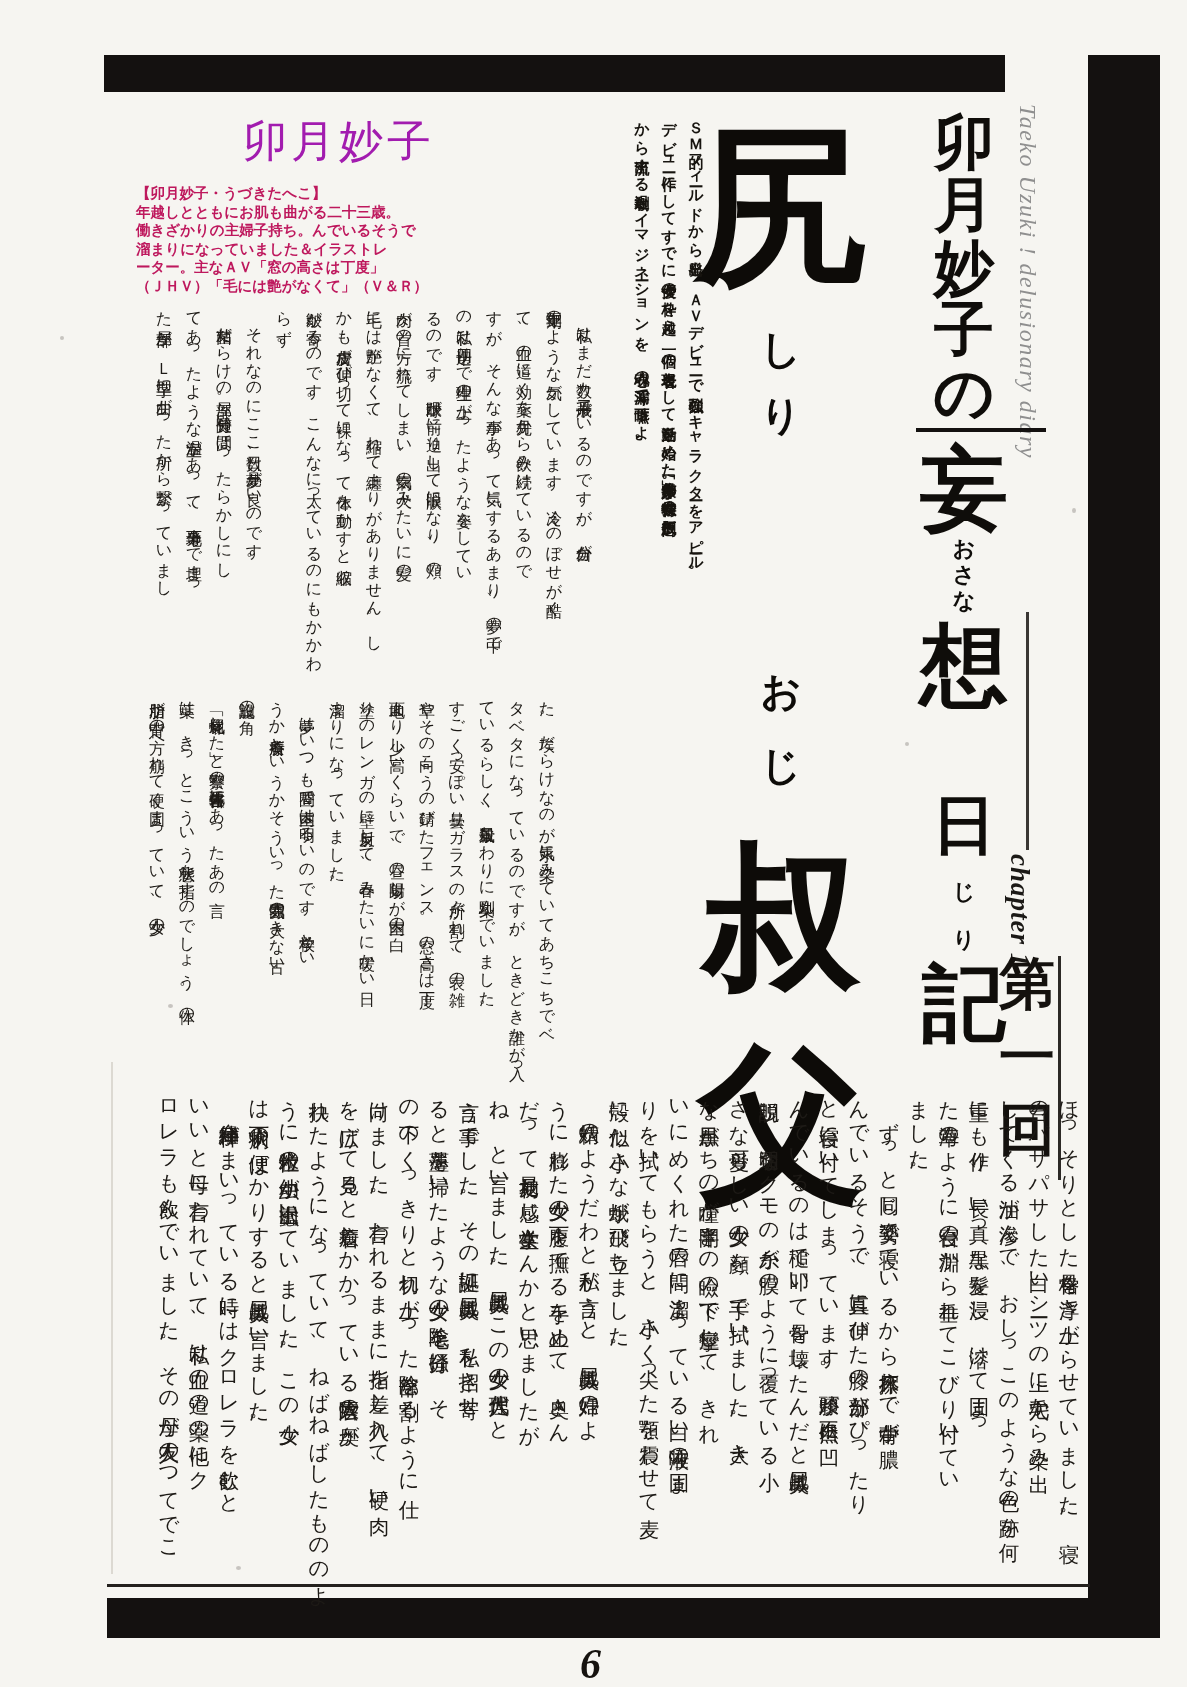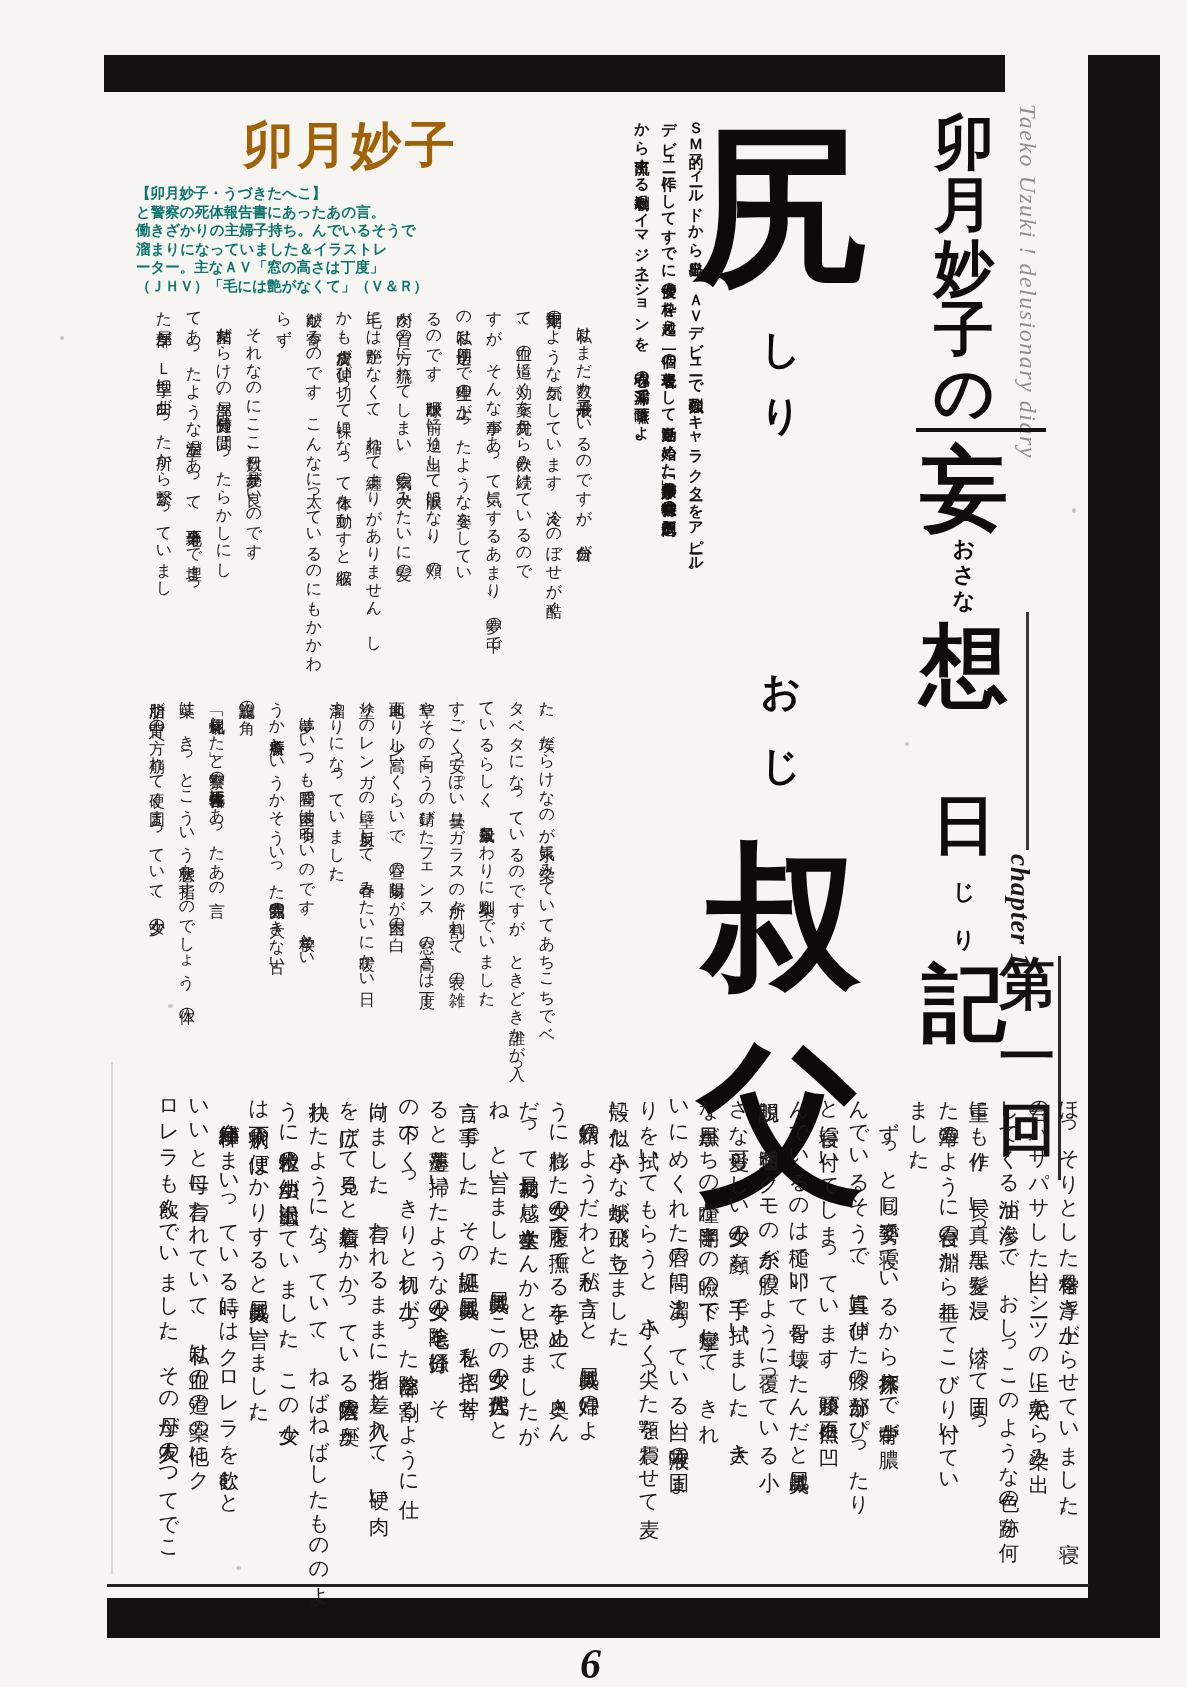--- a/index.html
+++ b/index.html
@@ -8,24 +8,24 @@
   
   .bar{position:absolute;background:#141110;}
   .bar-top{left:104px;top:55px;width:901px;height:37px;}
   .bar-right{left:1088px;top:55px;width:72px;height:1583px;}
   .bar-bottom{left:107px;top:1598px;width:983px;height:40px;}
   .rule-bottom{position:absolute;left:107px;top:1584px;width:983px;height:3px;background:#23201d;}
   .crease{position:absolute;left:111px;top:1062px;width:2px;height:512px;background:#dcd9d2;}
   
   .page-num{position:absolute;left:580px;top:1640px;font:italic 700 42px "Liberation Serif","DejaVu Serif",serif;color:#16130f;}
   
-  .profile-name{position:absolute;left:243px;top:112px;font-weight:700;font-size:50px;letter-spacing:4px;color:#a16207;}
+  .profile-name{position:absolute;left:243px;top:112px;font-weight:400;font-size:44px;letter-spacing:4px;color:#a21caf;}
   .profile-bio{position:absolute;left:136px;top:184px;width:310px;
       font-family:"Liberation Sans","DejaVu Sans",sans-serif;font-weight:600;
-      font-size:14.5px;line-height:18.6px;color:#0f766e;}
+      font-size:14.5px;line-height:18.6px;color:#be185d;}
   
   .intro{position:absolute;left:626px;top:112px;width:84px;height:980px;writing-mode:vertical-rl;
       font-family:"Liberation Sans","DejaVu Sans",sans-serif;font-weight:700;font-size:15px;color:#17140f;}
   .intro > div{line-height:27px;white-space:nowrap;letter-spacing:.5px;}
   
   .vb{position:absolute;writing-mode:vertical-rl;color:#1d1a16;}
   .vb > div{white-space:nowrap;}
   #block1{left:147px;top:300px;width:452px;height:374px;font-size:16px;}
   #block1 > div{line-height:30px;}
   #block2{left:140px;top:690px;width:422px;height:380px;font-size:16px;}
@@ -115,21 +115,21 @@
     <div class="mt-kana k-ri">り</div>
     <div class="mt-kana k-o">お</div>
     <div class="mt-kana k-ji">じ</div>
     <div class="mt-big2">叔</div>
     <div class="mt-big3">父</div>
   </div>
 
   <div class="profile-name">卯月妙子</div>
   <div class="profile-bio">
       <div>【卯月妙子・うづきたへこ】</div>
-      <div>と警察の死体報告書にあったあの言。</div>
+      <div>年越しとともにお肌も曲がる二十三歳。</div>
       <div>働きざかりの主婦子持ち。んでいるそうで</div>
       <div>溜まりになっていました＆イラストレ</div>
       <div>ーター。主なＡＶ「窓の高さは丁度」</div>
       <div>（ＪＨＶ）「毛には艶がなくて」（Ｖ＆Ｒ）</div>
     </div>
 
   <div class="intro">
       <div>ＳＭ的フィールドから出発し、ＡＶデビューで強烈なキャラクターをアピール。</div>
       <div>デビュー作にしてすでに女優の枠を越え、一個の表現者として活動を始めた「作家」卯月妙子。彼女独特の仮想肛門</div>
       <div>から流出する過剰なイマジネーションを、心魂の漏斗で嚥下せよ。</div>

